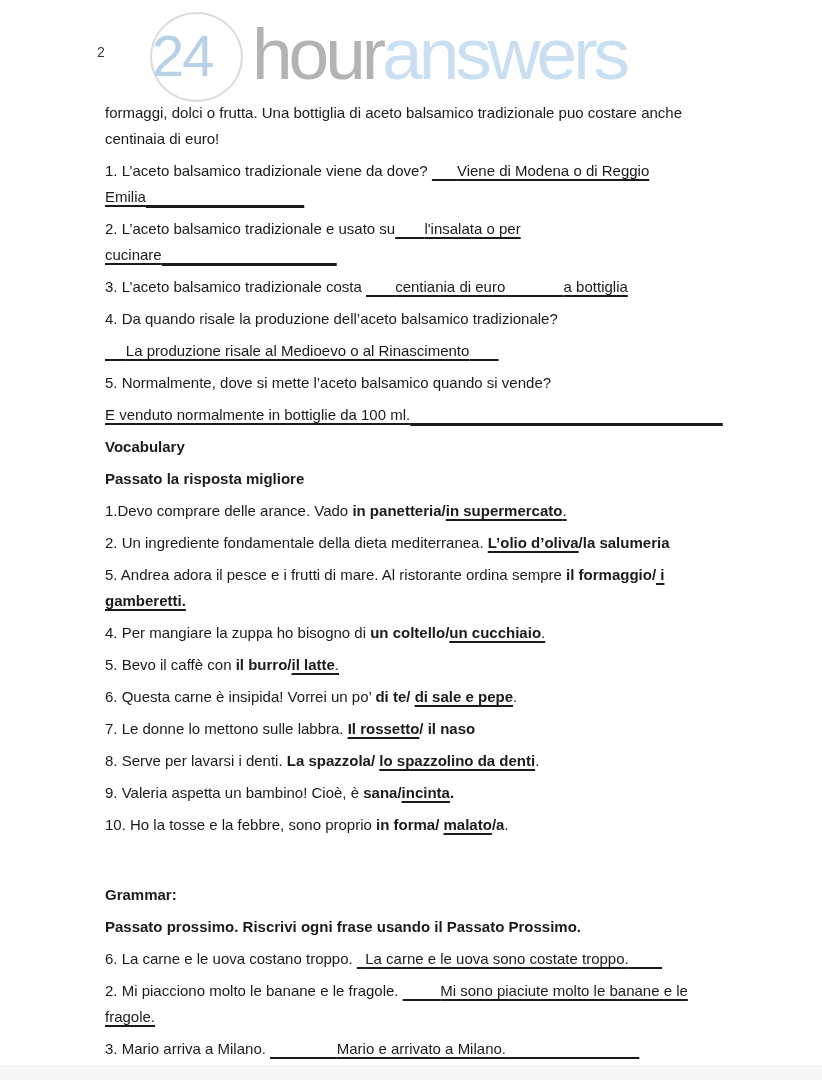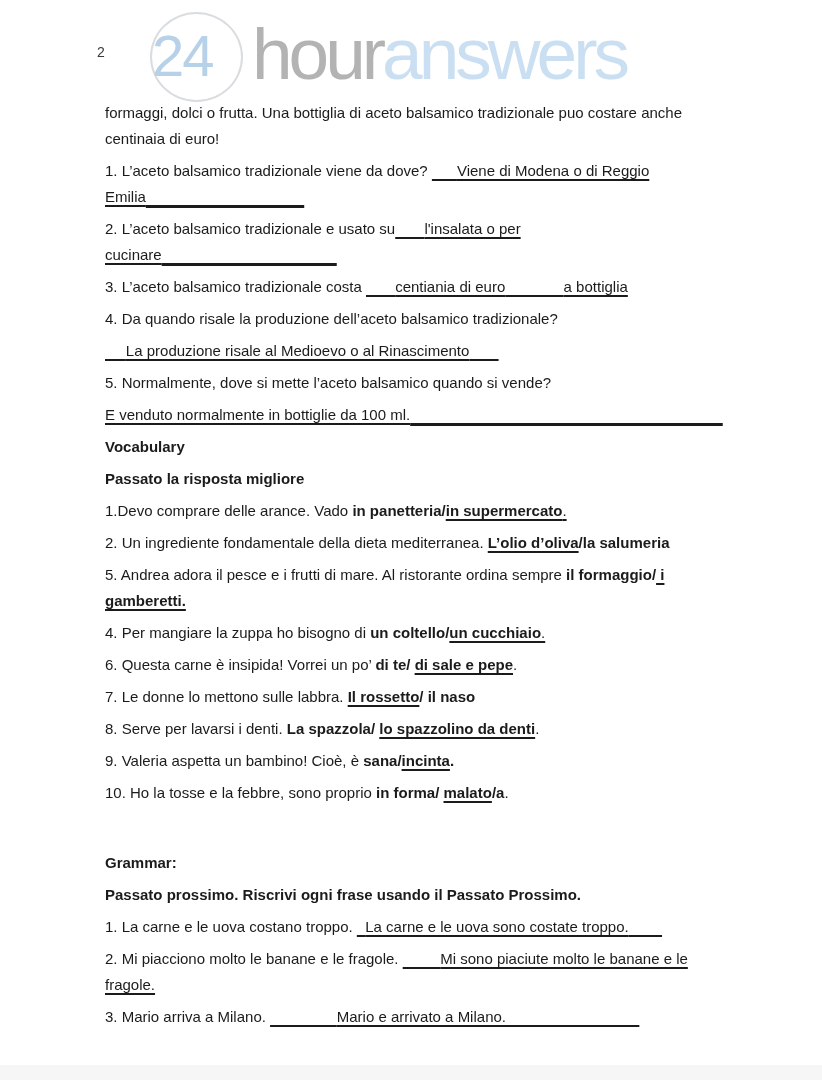--- a/index.html
+++ b/index.html
@@ -117,25 +117,26 @@
     <p><span>4. Da quando risale la produzione dell’aceto balsamico tradizionale?</span></p>
     <p><span class="u">&nbsp;&nbsp;&nbsp;&nbsp;&nbsp;</span><span class="u">La produzione risale al Medioevo o al Rinascimento</span><span class="u">&nbsp;&nbsp;&nbsp;&nbsp;&nbsp;&nbsp;&nbsp;</span></p>
     <p><span>5. Normalmente, dove si mette l’aceto balsamico quando si vende?</span></p>
     <p><span class="u">E venduto normalmente in bottiglie da 100 ml.</span><span class="k">&nbsp;&nbsp;&nbsp;&nbsp;&nbsp;&nbsp;&nbsp;&nbsp;&nbsp;&nbsp;&nbsp;&nbsp;&nbsp;&nbsp;&nbsp;&nbsp;&nbsp;&nbsp;&nbsp;&nbsp;&nbsp;&nbsp;&nbsp;&nbsp;&nbsp;&nbsp;&nbsp;&nbsp;&nbsp;&nbsp;&nbsp;&nbsp;&nbsp;&nbsp;&nbsp;&nbsp;&nbsp;&nbsp;&nbsp;&nbsp;&nbsp;&nbsp;&nbsp;&nbsp;&nbsp;&nbsp;&nbsp;&nbsp;&nbsp;&nbsp;&nbsp;&nbsp;&nbsp;&nbsp;&nbsp;&nbsp;&nbsp;&nbsp;&nbsp;&nbsp;&nbsp;&nbsp;&nbsp;&nbsp;&nbsp;&nbsp;&nbsp;&nbsp;&nbsp;&nbsp;&nbsp;&nbsp;&nbsp;&nbsp;&nbsp;</span></p>
     <p><span class="b">Vocabulary</span></p>
     <p><span class="b">Passato la risposta migliore</span></p>
     <p><span>1.Devo comprare delle arance. Vado </span><span class="b">in panetteria/</span><span class="b u">in supermercato</span><span class="u">.</span></p>
     <p><span>2. Un ingrediente fondamentale della dieta mediterranea. </span><span class="b u">L’olio d’oliva</span><span class="b">/la salumeria</span></p>
     <p><span>5. Andrea adora il pesce e i frutti di mare. Al ristorante ordina sempre </span><span class="b">il formaggio/</span><span class="b u"> i</span><br><span class="b u">gamberetti.</span></p>
     <p><span>4. Per mangiare la zuppa ho bisogno di </span><span class="b">un coltello/</span><span class="b u">un cucchiaio</span><span class="u">.</span></p>
+    <p><span>5. Bevo il caffè con </span><span class="b">il burro/</span><span class="b u">il latte</span><span class="u">.</span></p>
     <p><span>6. Questa carne è insipida! Vorrei un po’ </span><span class="b">di te/ </span><span class="b u">di sale e pepe</span><span>.</span></p>
     <p><span>7. Le donne lo mettono sulle labbra. </span><span class="b u">Il rossetto</span><span class="b">/ il naso</span></p>
     <p><span>8. Serve per lavarsi i denti. </span><span class="b">La spazzola/ </span><span class="b u">lo spazzolino da denti</span><span>.</span></p>
     <p><span>9. Valeria aspetta un bambino! Cioè, è </span><span class="b">sana/</span><span class="b u">incinta</span><span class="b">.</span></p>
     <p><span>10. Ho la tosse e la febbre, sono proprio </span><span class="b">in forma/ </span><span class="b u">malato</span><span class="b">/a</span><span>.</span></p>
     <p class="section-gap"><span class="b">Grammar:</span></p>
     <p><span class="b"> Passato prossimo. Riscrivi ogni frase usando il Passato Prossimo.</span></p>
-    <p><span>1. La carne e le uova costano troppo. </span><span class="u">&nbsp;&nbsp;</span><span class="u">La carne e le uova sono costate troppo.</span><span class="u">&nbsp;&nbsp;&nbsp;&nbsp;&nbsp;&nbsp;&nbsp;&nbsp;</span></p>
+    <p><span>6. La carne e le uova costano troppo. </span><span class="u">&nbsp;&nbsp;</span><span class="u">La carne e le uova sono costate troppo.</span><span class="u">&nbsp;&nbsp;&nbsp;&nbsp;&nbsp;&nbsp;&nbsp;&nbsp;</span></p>
     <p><span>2. Mi piacciono molto le banane e le fragole. </span><span class="u">&nbsp;&nbsp;&nbsp;&nbsp;&nbsp;&nbsp;&nbsp;&nbsp;&nbsp;</span><span class="u">Mi sono piaciute molto le banane e le</span><br><span class="u">fragole.</span></p>
     <p><span>3. Mario arriva a Milano. </span><span class="u">&nbsp;&nbsp;&nbsp;&nbsp;&nbsp;&nbsp;&nbsp;&nbsp;&nbsp;&nbsp;&nbsp;&nbsp;&nbsp;&nbsp;&nbsp;&nbsp;</span><span class="u">Mario e arrivato a Milano.</span><span class="u">&nbsp;&nbsp;&nbsp;&nbsp;&nbsp;&nbsp;&nbsp;&nbsp;&nbsp;&nbsp;&nbsp;&nbsp;&nbsp;&nbsp;&nbsp;&nbsp;&nbsp;&nbsp;&nbsp;&nbsp;&nbsp;&nbsp;&nbsp;&nbsp;&nbsp;&nbsp;&nbsp;&nbsp;&nbsp;&nbsp;&nbsp;&nbsp;</span></p>
   </div>
 
 <div class="page-bottom-edge"></div>
 
 </body></html>

